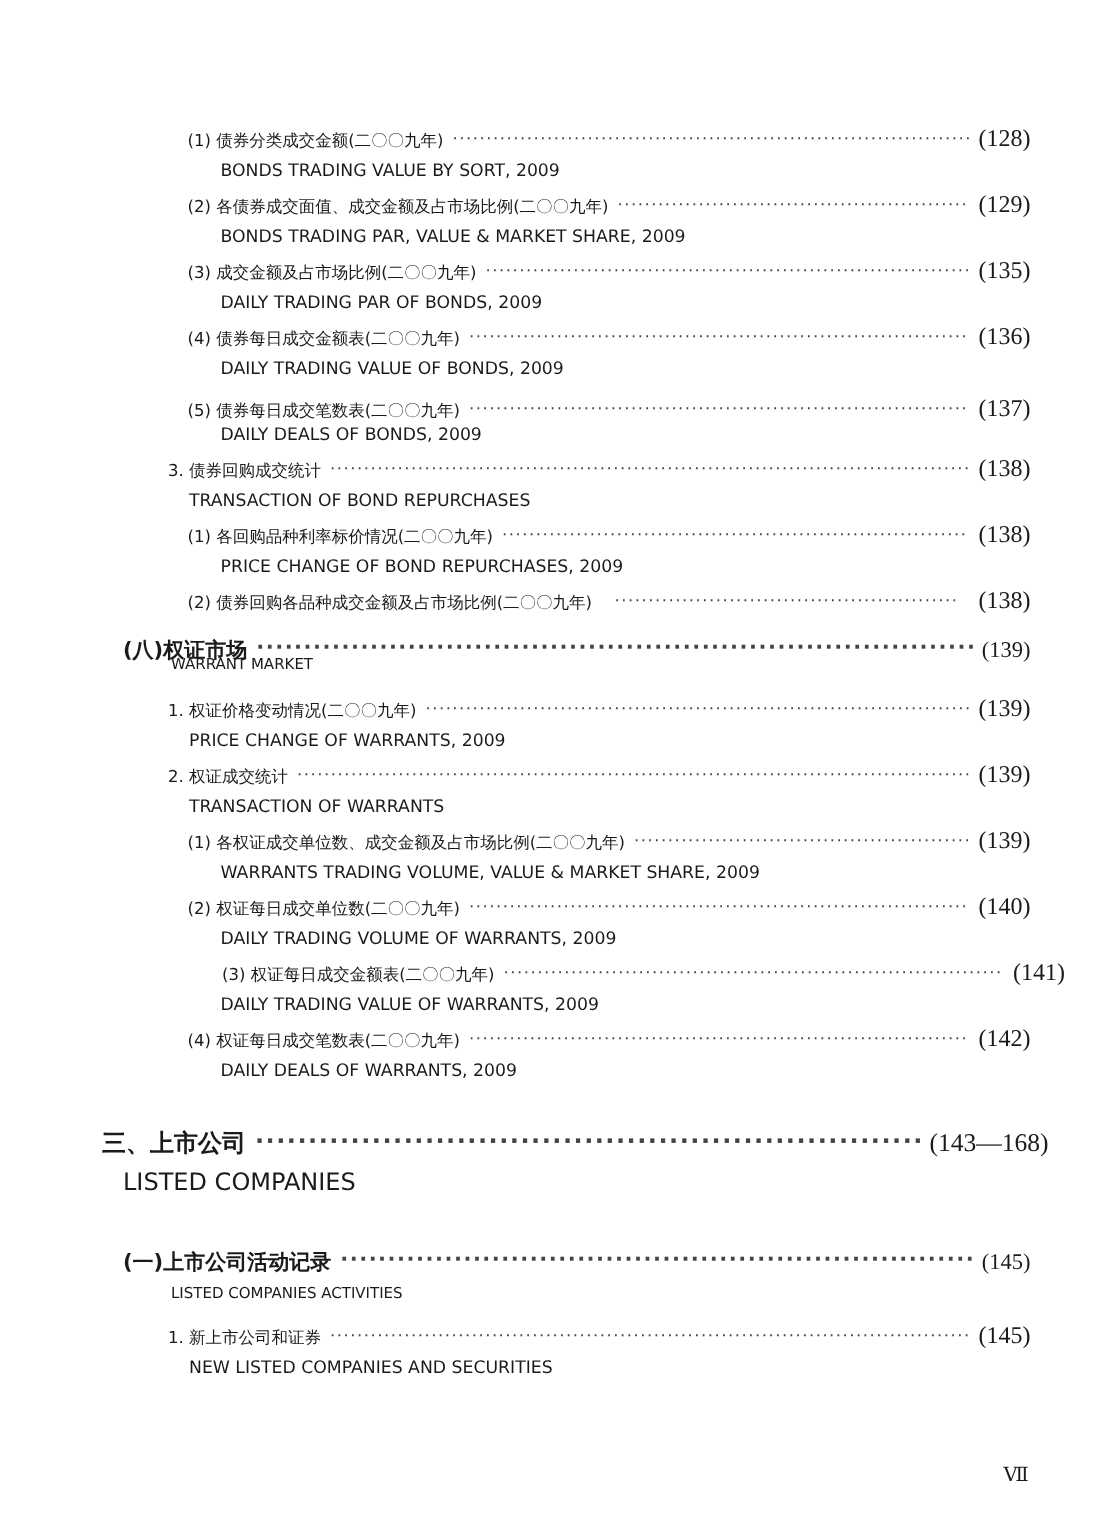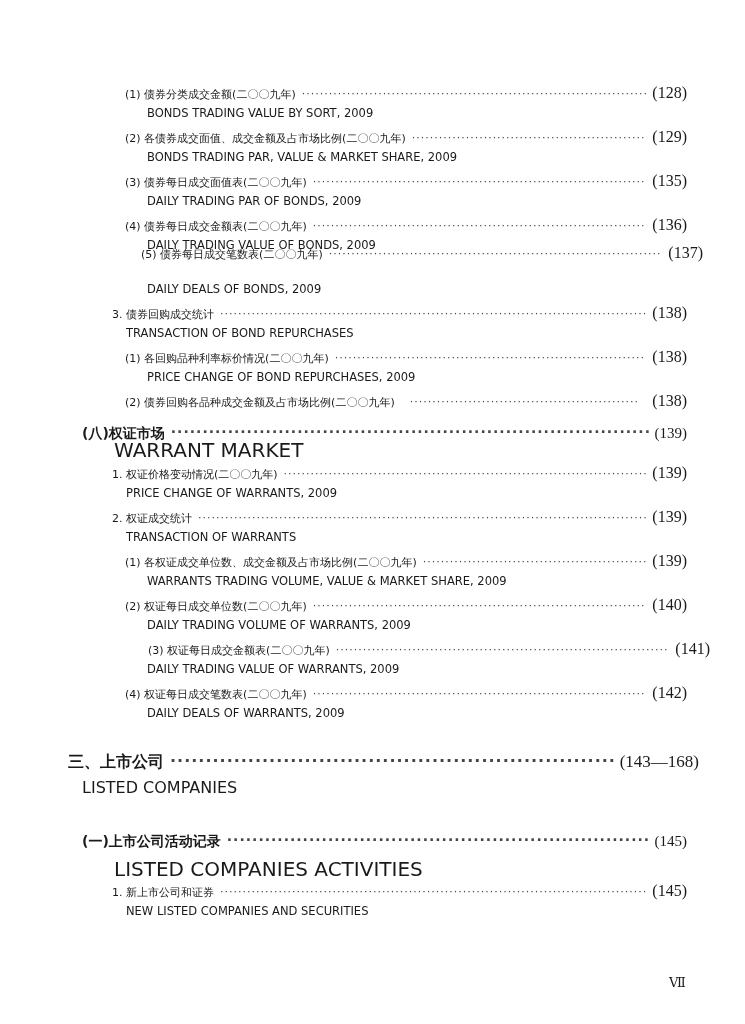--- a/index.html
+++ b/index.html
@@ -49,21 +49,21 @@
       font-family: "Liberation Serif", "DejaVu Serif", serif;
     }
     
     .lvl3 { font-size: 11px; }
     .lvl3 .page-ref { font-size: 16px; }
     .lvl2 { font-size: 14px; font-weight: bold; }
     .lvl2 .page-ref { font-size: 15px; font-weight: normal; }
     .lvl1 { font-size: 16px; font-weight: bold; }
     .lvl1 .page-ref { font-size: 17px; font-weight: normal; }
     .en-small { font-size: 11.5px; color: #1a1a1a; }
-    .en-mid { font-size: 20px; }
+    .en-mid { font-size: 10px; }
     .en-big { font-size: 16px; }
     .folio {
       position: absolute;
       left: 669px; top: 975px;
       font-family: "Liberation Serif", "DejaVu Serif", serif;
       font-size: 13px;
     }
   </style>
 </head>
 <body>
@@ -78,34 +78,34 @@
   <div class="row en-small" style="left:147px; top:106px;">BONDS TRADING VALUE BY SORT, 2009</div>
 
   <div class="row toc-entry lvl3" style="left:125px; top:128px; width:562px;">
     <span class="label"><span>(2)</span> <span>各债券成交面值、成交金额及占市场比例(二〇〇九年)</span></span>
     <span class="leader"></span>
     <span class="page-ref">(129)</span>
   </div>
   <div class="row en-small" style="left:147px; top:150px;">BONDS TRADING PAR, VALUE &amp; MARKET SHARE, 2009</div>
 
   <div class="row toc-entry lvl3" style="left:125px; top:172px; width:562px;">
-    <span class="label"><span>(3)</span> <span>债券每日成交面值表(二〇〇九年)</span></span>
+    <span class="label"><span>(3)</span> <span>成交金额及占市场比例(二〇〇九年)</span></span>
     <span class="leader"></span>
     <span class="page-ref">(135)</span>
   </div>
   <div class="row en-small" style="left:147px; top:194px;">DAILY TRADING PAR OF BONDS, 2009</div>
 
   <div class="row toc-entry lvl3" style="left:125px; top:216px; width:562px;">
     <span class="label"><span>(4)</span> <span>债券每日成交金额表(二〇〇九年)</span></span>
     <span class="leader"></span>
     <span class="page-ref">(136)</span>
   </div>
   <div class="row en-small" style="left:147px; top:238px;">DAILY TRADING VALUE OF BONDS, 2009</div>
 
-  <div class="row toc-entry lvl3" style="left:125px; top:244px; width:562px;margin-left:16px;">
+  <div class="row toc-entry lvl3" style="left:125px; top:264px; width:562px;">
     <span class="label"><span>(5)</span> <span>债券每日成交笔数表(二〇〇九年)</span></span>
     <span class="leader"></span>
     <span class="page-ref">(137)</span>
   </div>
   <div class="row en-small" style="left:147px; top:282px;">DAILY DEALS OF BONDS, 2009</div>
 
   <div class="row toc-entry lvl3" style="left:112px; top:304px; width:575px;">
     <span class="label"><span>3.</span> <span>债券回购成交统计</span></span>
     <span class="leader"></span>
     <span class="page-ref">(138)</span>

